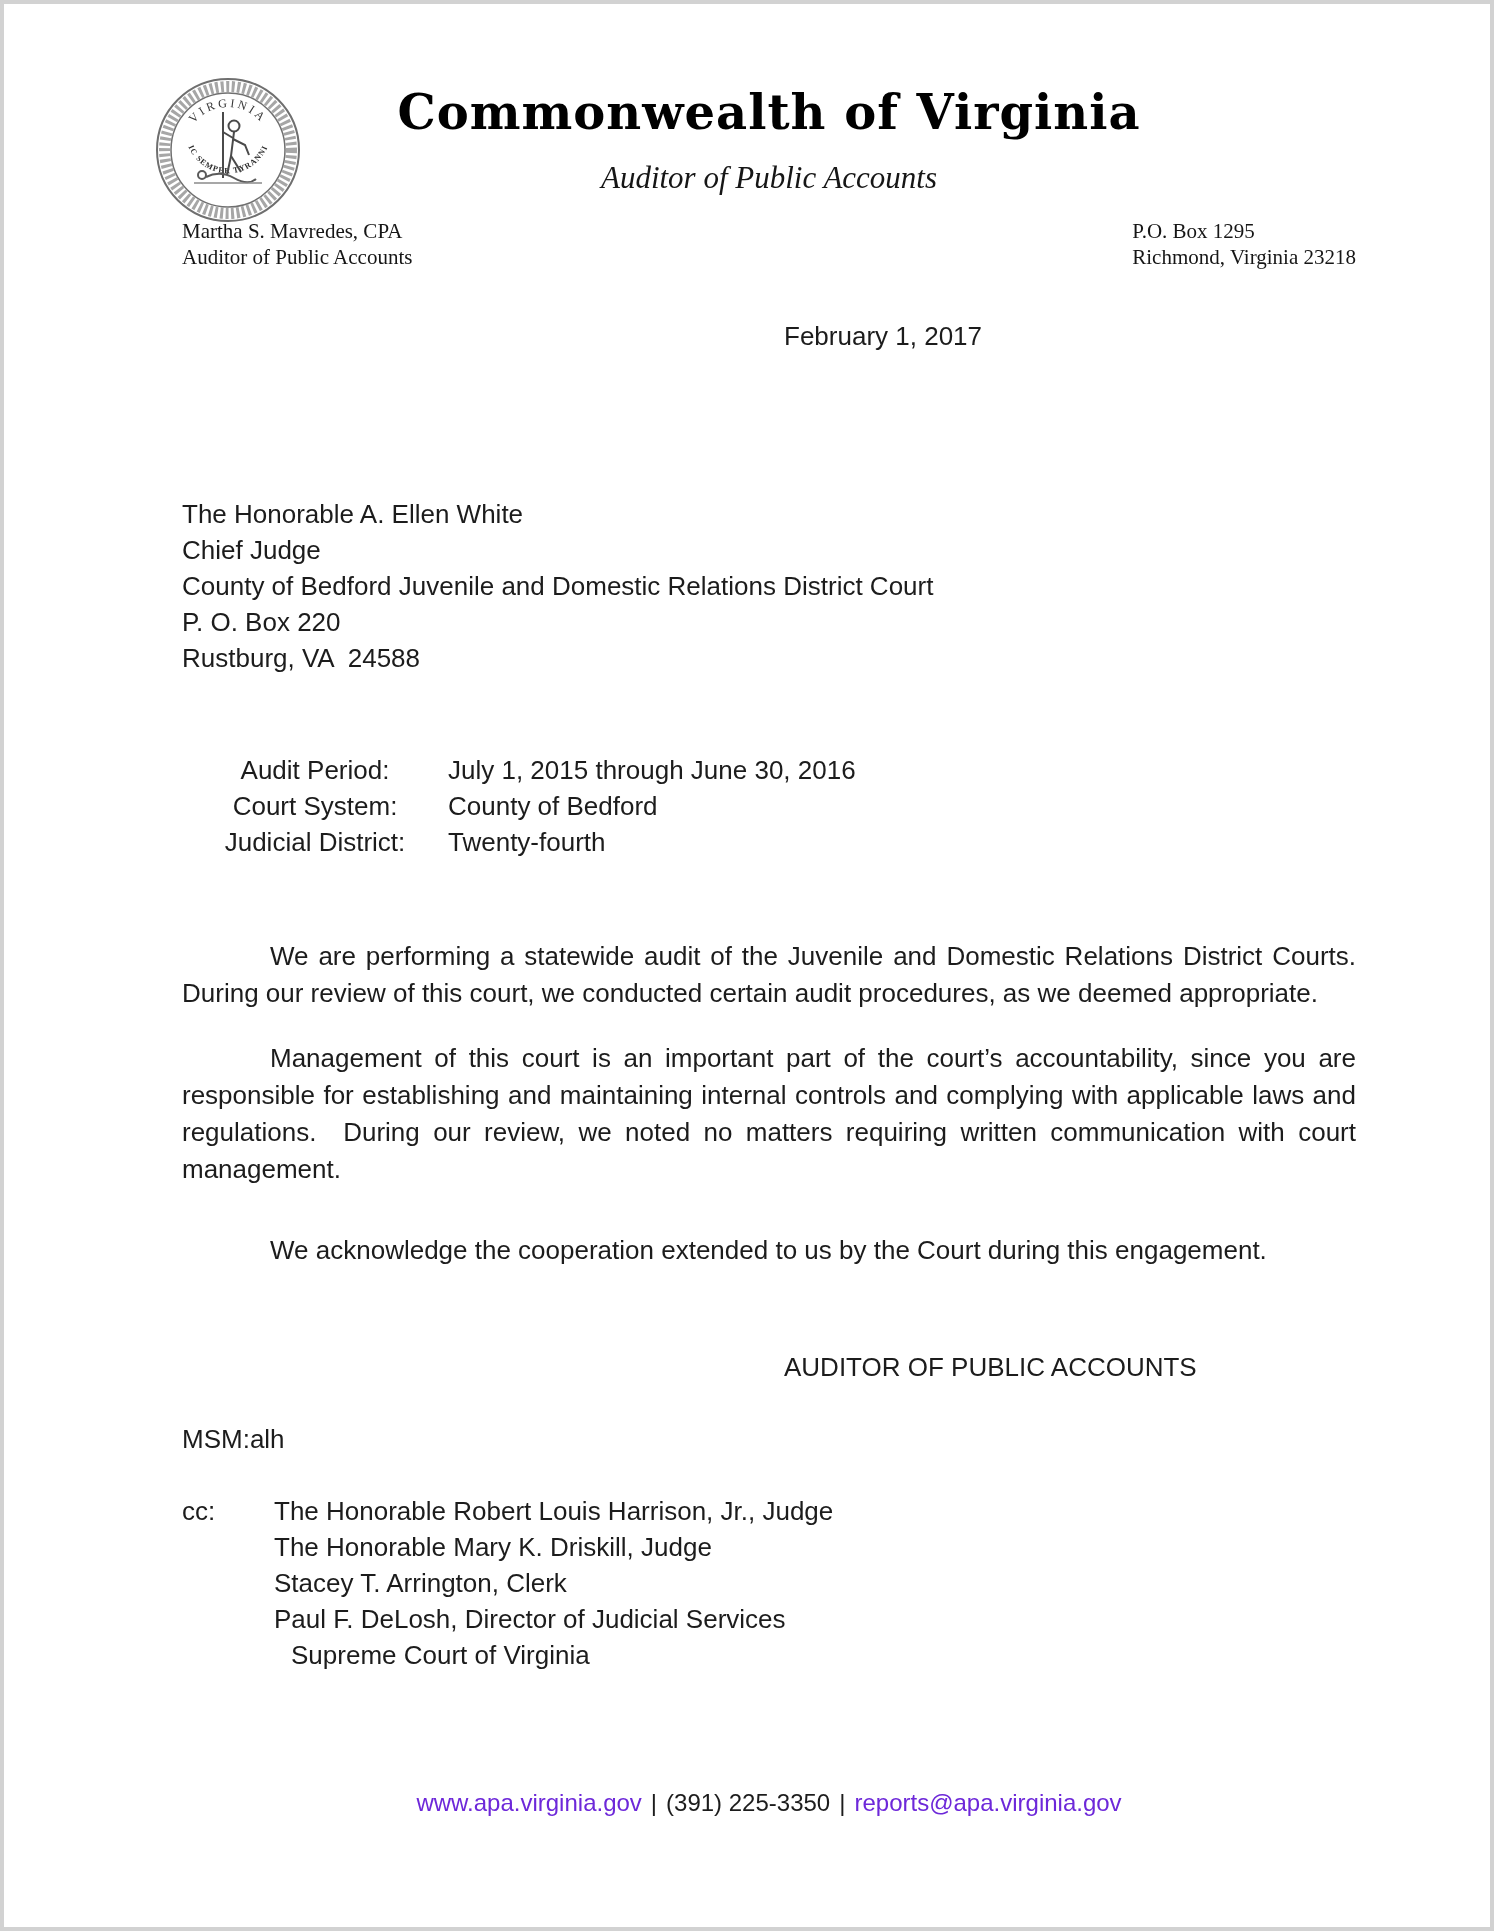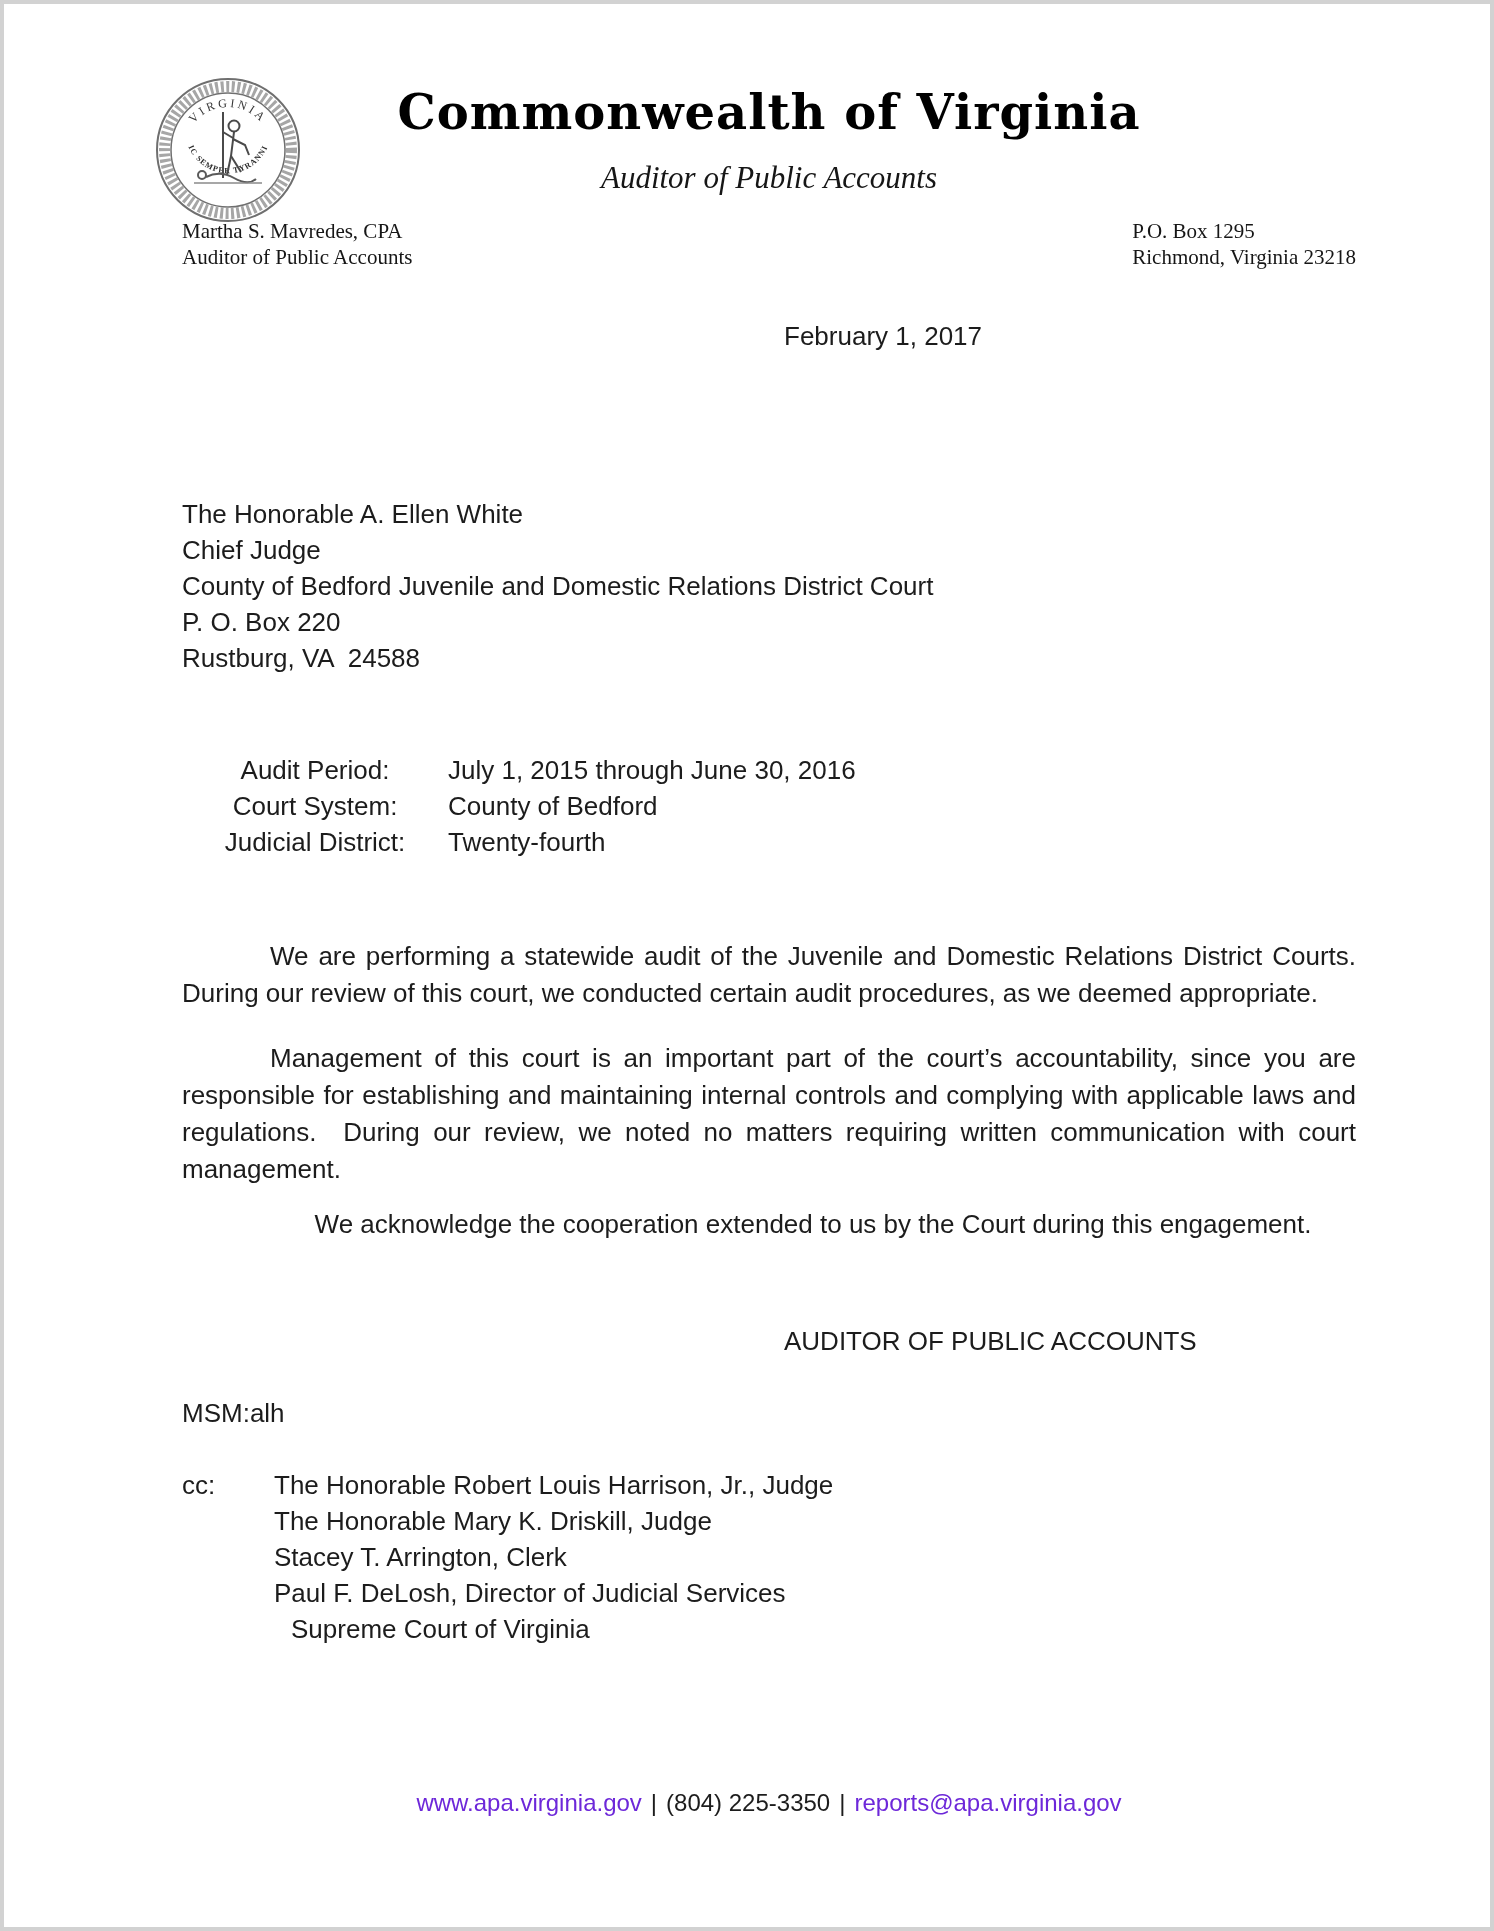--- a/index.html
+++ b/index.html
@@ -79,21 +79,21 @@
 
   .para {
     margin: 0;
     text-align: justify;
     text-indent: 88px;
     white-space: pre-wrap;
     line-height: 37px;
   }
   .para-1 { margin-top: 78px; }
   .para-2 { margin-top: 28px; }
-  .para-3 { margin-top: 18px; text-align: center; }
+  .para-3 { margin-top: 44px; text-align: left; }
 
   .signature-org {
     margin-top: 80px;
     padding-left: 602px;
     white-space: pre-wrap;
   }
   .reference-initials { margin-top: 36px; }
 
   .cc-block {
     margin-top: 36px;
@@ -215,16 +215,16 @@
     <div class="cc-names">
       <div>The Honorable Robert Louis Harrison, Jr., Judge</div>
       <div>The Honorable Mary K. Driskill, Judge</div>
       <div>Stacey T. Arrington, Clerk</div>
       <div>Paul F. DeLosh, Director of Judicial Services</div>
       <div class="cc-sub-line">Supreme Court of Virginia</div>
     </div>
   </div>
 
   <div class="page-footer">
-    <span class="footer-link">www.apa.virginia.gov</span><span class="footer-sep">|</span><span>(804) 225-3350</span><span class="footer-sep">|</span><span class="footer-link">reports@apa.virginia.gov</span>
+    <span class="footer-link">www.apa.virginia.gov</span><span class="footer-sep">|</span><span>(391) 225-3350</span><span class="footer-sep">|</span><span class="footer-link">reports@apa.virginia.gov</span>
   </div>
 
 </div>
 
 </body></html>

